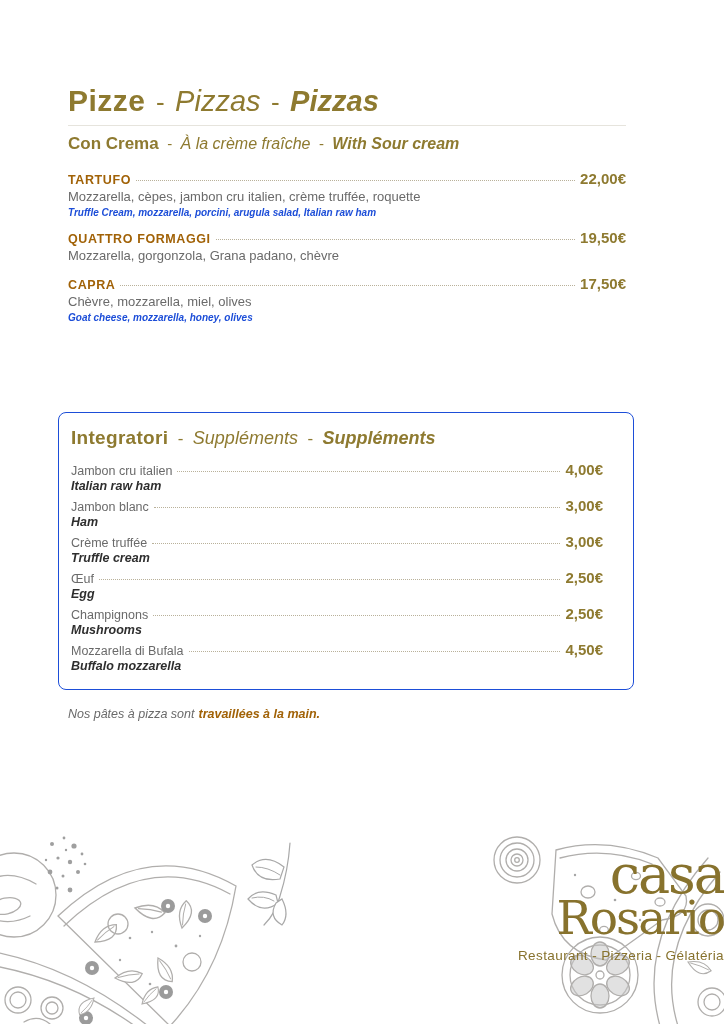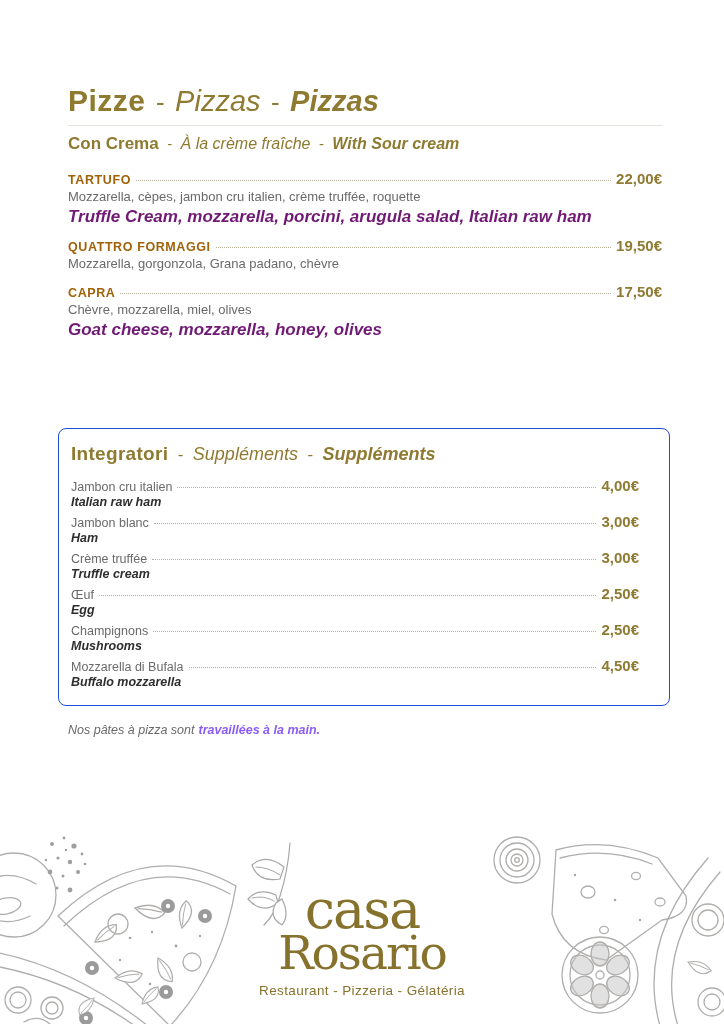--- a/index.html
+++ b/index.html
@@ -1,20 +1,20 @@
 <!DOCTYPE html>
 <html><head>
 <meta charset="utf-8">
 <style>
   html,body{margin:0;padding:0;}
   body{
     width:724px;height:1024px;background:#ffffff;position:relative;overflow:hidden;
     font-family:"Liberation Sans",sans-serif;color:#6a6a6a;
   }
-  .content{padding:84px 62px 0 68px;}
+  .content{padding:84px 98px 0 68px;}
 
   
   .title-row{border-bottom:1px solid #e6e4dd;padding-bottom:7px;}
   .title-row .t-it{font-size:30px;font-weight:bold;color:#8e7a30;letter-spacing:.5px;}
   .title-row .dash{font-size:26px;color:#8e7a30;margin:0 6px;}
   .title-row .t-fr{font-size:29px;font-style:italic;color:#8e7a30;}
   .title-row .t-en{font-size:29px;font-style:italic;font-weight:bold;color:#8e7a30;}
   .subtitle{margin-top:8px;}
   .subtitle .s-it{font-size:17px;font-weight:bold;color:#8e7a30;}
   .subtitle .dash{font-size:15px;color:#8e7a30;margin:0 4px;}
@@ -22,44 +22,44 @@
   .subtitle .s-en{font-size:16px;font-style:italic;font-weight:bold;color:#8e7a30;}
 
   
   .pizza-list{margin-top:16px;}
   .menu-item{margin-bottom:11px;}
   .row{display:flex;align-items:baseline;}
   .item-name{font-size:12.5px;font-weight:bold;color:#a16207;letter-spacing:.6px;white-space:nowrap;}
   .dots{flex:1;border-bottom:1.5px dotted #b9b19a;margin:0 5px;transform:translateY(-3px);}
   .price{font-size:15px;font-weight:bold;color:#8e7a30;white-space:nowrap;}
   .desc{font-size:13px;color:#6a6a6a;margin-top:3px;line-height:1.15;}
-  .trans{font-size:17px;color:#701a75;font-weight:bold;font-style:italic;margin-top:2px;line-height:1.15;}
+  .trans{font-size:10px;color:#1d4ed8;font-weight:bold;font-style:italic;margin-top:2px;line-height:1.15;}
 
   
   .supp-box{
     margin:88px -8px 0 -10px;border:1px solid #1d4ed8;border-radius:8px;
     padding:14px 30px 12px 12px;
   }
   .supp-title{margin-bottom:12px;}
   .supp-title .b-it{font-size:19px;font-weight:bold;color:#8e7a30;letter-spacing:.3px;}
   .supp-title .dash{font-size:17px;color:#8e7a30;margin:0 5px;}
   .supp-title .b-fr{font-size:18px;font-style:italic;color:#8e7a30;}
   .supp-title .b-en{font-size:18px;font-style:italic;font-weight:bold;color:#8e7a30;}
   .supp-item{margin-bottom:3px;}
   .supp-name{font-size:12.5px;color:#6a6a6a;white-space:nowrap;}
   .supp-trans{font-size:12.5px;color:#2e2e2e;font-weight:bold;font-style:italic;margin:1px 0 4px 0;}
 
   
   .note{margin-top:17px;font-size:12.5px;font-style:italic;}
   .note .n-lead{color:#6a6a6a;margin-right:4px;}
-  .note .n-bold{color:#8b5cf6;font-weight:bold;}
+  .note .n-bold{color:#a16207;font-weight:bold;}
 
   
   .footer-art{position:absolute;left:0;top:820px;width:724px;height:204px;}
-  .logo-block{position:absolute;left:0;top:888px;width:724px;text-align:center;}
+  .logo-block{position:absolute;left:0;top:853px;width:724px;text-align:right;}
   .logo-line1{font-family:"DejaVu Serif",serif;font-size:54px;line-height:.8;color:#87722d;letter-spacing:-2px;}
   .logo-line2{font-family:"DejaVu Serif",serif;font-size:47px;line-height:.95;color:#87722d;letter-spacing:-2px;}
   .logo-tagline{font-size:13.5px;color:#87722d;margin-top:7px;letter-spacing:.4px;}
   .logo-leaf{position:absolute;left:238px;top:841px;}
 </style>
 </head>
 <body>
 
 <div class="content">
 

